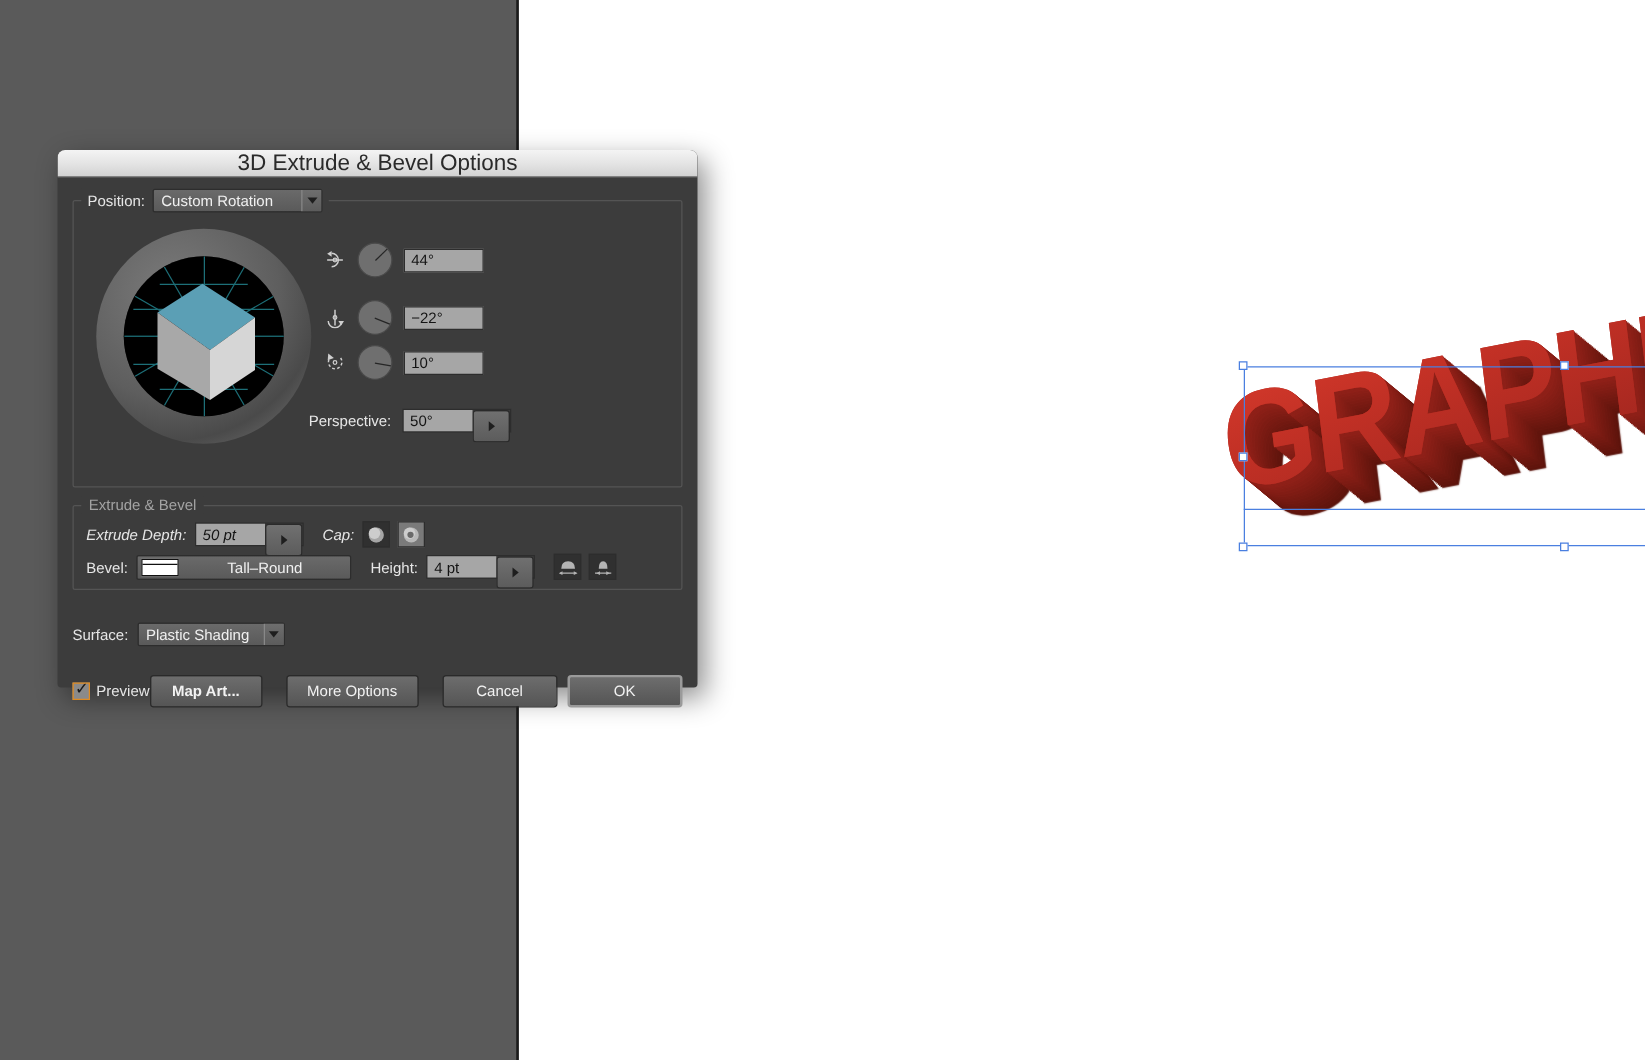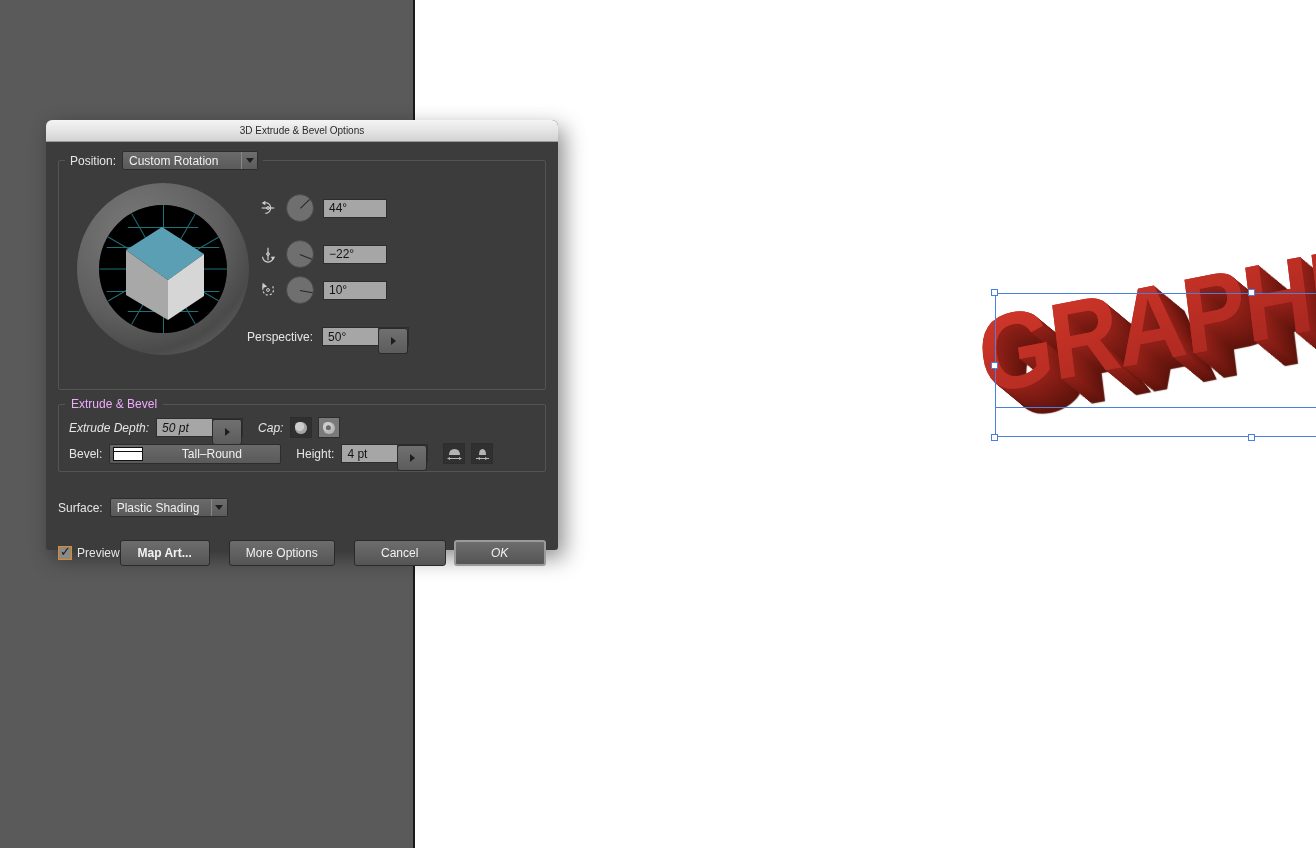--- a/index.html
+++ b/index.html
@@ -84,35 +84,35 @@
     color: #e8e8e8;
     font-size: 12px;
   }
   #title-bar {
     height: 22px;
     background: linear-gradient(180deg, #f4f4f4 0%, #e3e3e3 55%, #d2d2d2 100%);
     border-radius: 6px 6px 0 0;
     border-bottom: 1px solid #9a9a9a;
     display: flex; align-items: center; justify-content: center;
   }
-  #title-bar .title { color: #2a2a2a; font-size: 10px; }
+  #title-bar .title { color: #2a2a2a; font-size: 18px; }
 
   .dlg-body { padding: 10px 12px 0 12px; position: relative; }
 
   
   .group {
     position: relative;
     border: 1px solid #545454;
     border-radius: 2px;
     margin-top: 8px;
   }
   .group > .legend {
     position: absolute; top: -8px; left: 8px;
     background: #3c3c3c; padding: 0 5px;
-    font-size: 12px; color: #f0abfc;
+    font-size: 12px; color: #a3a3a3;
   }
   .group > .legend.wide { left: 6px; padding: 0 6px; }
 
   
   #position-group { height: 230px; padding-left: 36px; }
   #pos-legend-row {
     position: absolute; top: -10px; left: 6px;
     background: #3c3c3c; padding: 0 5px;
     display: flex; align-items: center; gap: 6px;
   }
@@ -244,21 +244,21 @@
     font-size: 13px; color: #1a1a1a; font-family: "DejaVu Sans", sans-serif;
   }
   .btn {
     height: 26px; padding: 0 14px;
     background: linear-gradient(180deg,#6d6d6d,#555555);
     border: 1px solid #2a2a2a; border-radius: 3px;
     color: #f2f2f2; font-size: 12px;
     display: flex; align-items: center; justify-content: center;
     cursor: default;
   }
-  .btn.primary { border: 2px solid #9a9a9a; background: linear-gradient(180deg,#6d6d6d,#555555); font-style: italic; }
+  .btn.primary { border: 2px solid #9a9a9a; background: linear-gradient(180deg,#6d6d6d,#555555); }
 </style>
 </head>
 <body>
 
 <div id="workspace">
 
   <div id="left-panel"></div>
   <div id="canvas-area">
 
     <div id="artwork-wrap">

